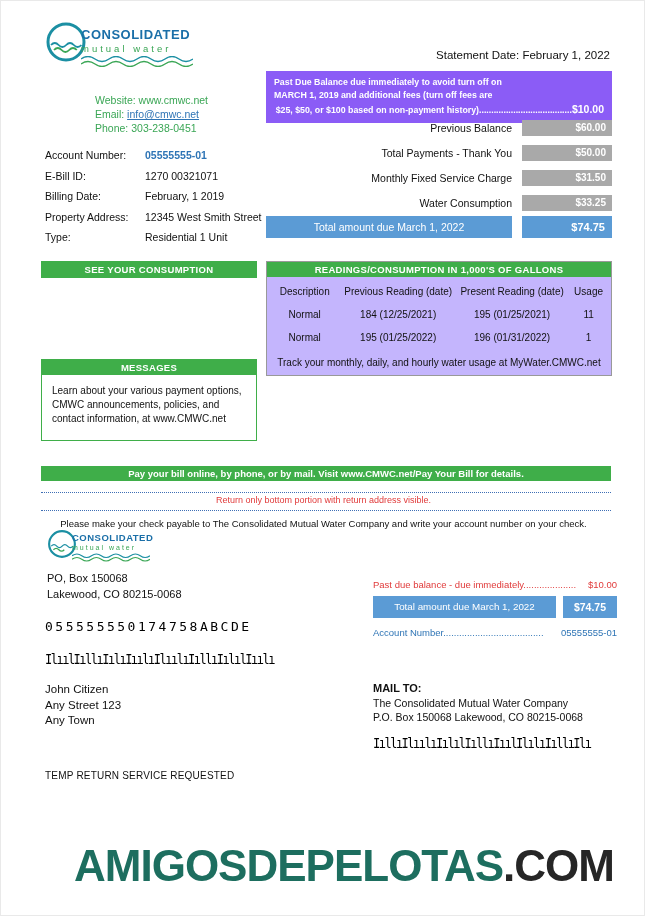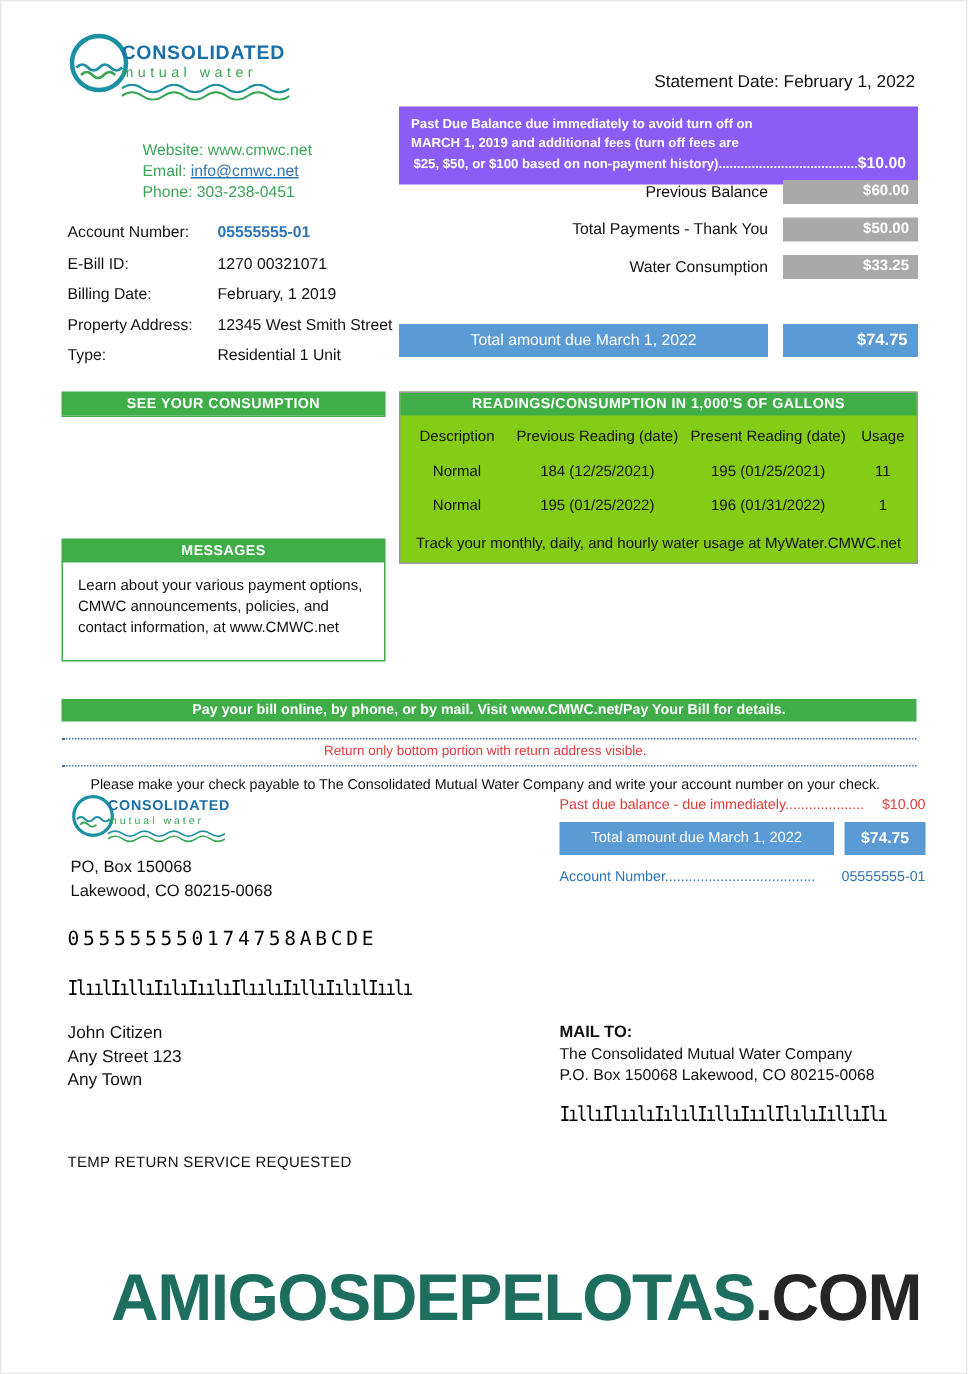--- a/index.html
+++ b/index.html
@@ -36,21 +36,21 @@
 
   .charge-row { display: flex; justify-content: flex-end; align-items: center; height: 16px; margin-bottom: 9px; font-size: 10.5px; }
   .charge-label { margin-right: 10px; }
   .badge { width: 90px; height: 16px; background: #a9a9a9; color: #fff; font-weight: bold; font-size: 10px; text-align: right; line-height: 16px; padding-right: 6px; }
 
   .total-row { display: flex; gap: 10px; width: 346px; }
   .total-bar { flex: 1; background: #5b9bd5; color: #fff; text-align: center; line-height: 22px; font-size: 10.5px; height: 22px; }
   .total-badge { width: 90px; background: #5b9bd5; color: #fff; font-weight: bold; text-align: right; padding-right: 7px; line-height: 22px; font-size: 11px; height: 22px; }
 
   .green-box { border: 1px solid #3fae49; background: #fff; }
-  .gray-box { border: 1px solid #999; background: #84cc16; }
+  .gray-box { border: 1px solid #999; background: #c4b5fd; }
   .box-header { background: #3fae49; color: #fff; font-weight: bold; font-size: 9.5px; text-align: center; height: 15px; line-height: 15px; letter-spacing: 0.3px; }
 
   .chart-area { position: relative; height: 68px; }
   .ytick { position: absolute; left: 5px; font-size: 8px; color: #222; }
   .yaxis { position: absolute; left: 23px; top: 5px; bottom: 7px; width: 1px; background: #888; }
   .grid15 { position: absolute; left: 24px; right: 8px; top: 33px; height: 1px; background: #e0e0e0; }
   .bars { position: absolute; left: 26px; right: 8px; top: 6px; bottom: 8px; display: flex; align-items: flex-end; gap: 3px; }
   .bar { width: 10px; background: #1f6eb4; }
 
   .readings-table { display: grid; grid-template-columns: 21% 34% 33% 12%; padding: 9px 2px 7px; row-gap: 12px; font-size: 10px; text-align: center; }
@@ -59,21 +59,21 @@
   .messages-body { padding: 9px 10px 14px; font-size: 10px; line-height: 1.4; }
 
   .pay-banner { width: 570px; height: 15px; background: #3fae49; color: #fff; font-weight: bold; font-size: 9.5px; text-align: center; line-height: 15px; }
 
   .dotted { width: 570px; border-top: 1.5px dotted #3f6fb5; }
   .return-text { width: 645px; text-align: center; font-size: 9px; color: #e03a3a; }
   .check-note { width: 645px; text-align: center; font-size: 9.5px; color: #111; }
 
   .remit-addr { font-size: 11px; line-height: 16px; }
 
-  .remit-right { width: 244px; }
+  .remit-right { width: 244px; margin-top: 48px; }
   .pastdue { display: flex; justify-content: space-between; align-items: baseline; color: #e03a3a; font-size: 9.5px; }
   .remit-total { display: flex; gap: 7px; margin-top: 6px; }
   .remit-bar { flex: 1; background: #5b9bd5; color: #fff; text-align: center; font-size: 9.8px; line-height: 22px; height: 22px; }
   .remit-badge { width: 54px; background: #5b9bd5; color: #fff; font-weight: bold; font-size: 10.5px; text-align: center; line-height: 22px; height: 22px; }
   .amount-box { margin-top: 9px; height: 23px; border: 2px solid #5b9bd5; display: flex; align-items: center; padding: 0 6px; color: #2e74b5; font-size: 10px; }
   .acct-line { margin-top: 9px; color: #2e74b5; font-size: 9.5px; display: flex; justify-content: space-between; }
 
   .ocr { font-family: "DejaVu Sans Mono", monospace; font-size: 13px; letter-spacing: 2.5px; color: #000; }
   .barcode { font-family: "DejaVu Sans Mono", monospace; font-size: 12px; letter-spacing: -1.5px; color: #000; transform: scaleY(1.15); transform-origin: left top; }
 
@@ -153,20 +153,24 @@
   <div class="abs" style="left:265px; top:119px; width:346px;">
     <div class="charge-row">
       <span class="charge-label">Previous Balance</span>
       <span class="badge">$60.00</span>
     </div>
     <div class="charge-row">
       <span class="charge-label">Total Payments - Thank You</span>
       <span class="badge">$50.00</span>
     </div>
     <div class="charge-row">
+      <span class="charge-label">Monthly Fixed Service Charge</span>
+      <span class="badge">$31.50</span>
+    </div>
+    <div class="charge-row">
       <span class="charge-label">Water Consumption</span>
       <span class="badge">$33.25</span>
     </div>
   </div>
 
   <div class="abs total-row" style="left:265px; top:215px;">
     <div class="total-bar">Total amount due March 1, 2022</div>
     <div class="total-badge">$74.75</div>
   </div>
 

